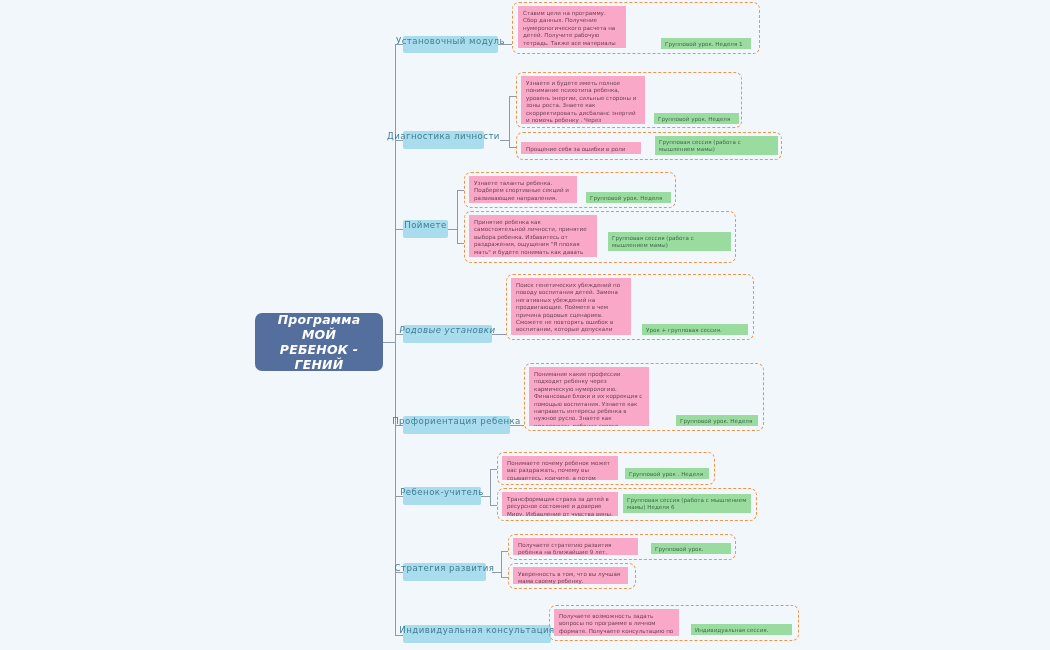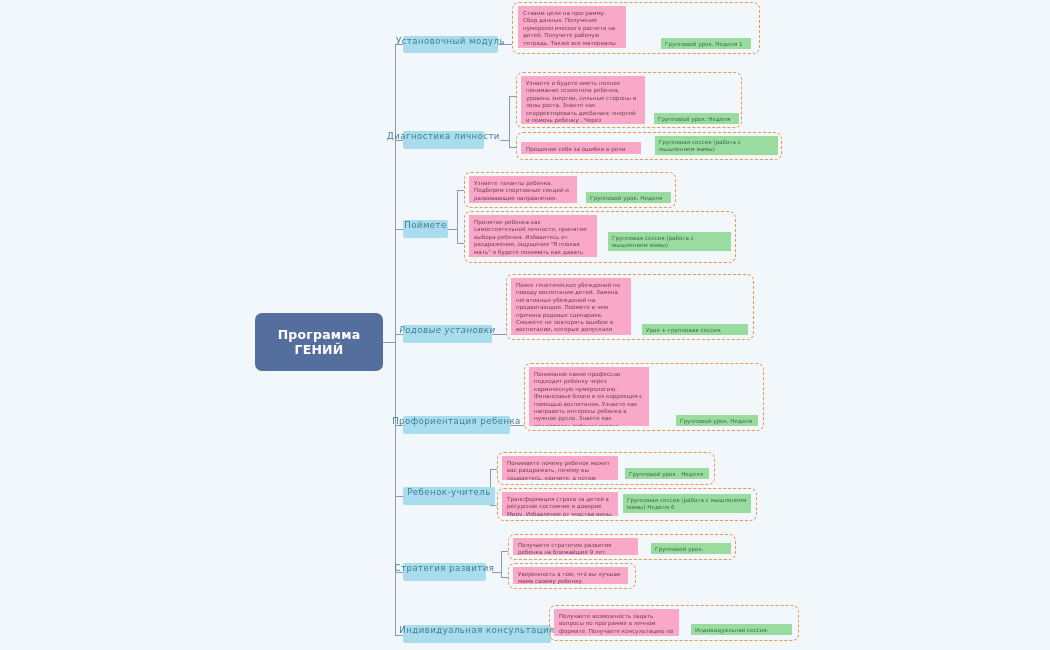--- a/index.html
+++ b/index.html
@@ -20,20 +20,21 @@
     color:#ffffff;
     border-radius:7px;
     text-align:center;
     font-weight:bold;
     font-size:12.5px;
     line-height:15px;
     display:flex;align-items:center;justify-content:center;
     letter-spacing:.2px;
     padding:6px 16px;
     box-sizing:border-box;
+    font-style:italic;
   }
 
   
   .branch-pill{
     position:absolute;
     background:#a9dced;
     color:#3f7f93;
     border-radius:2px;
     font-size:8.6px;
     letter-spacing:.45px;
@@ -121,20 +122,21 @@
       <path d="M501,551 L508,551"></path>
       <path d="M501,577 L508,577"></path>
 
       <path d="M535,635 L549,635"></path>
     </g>
   </svg>
 
   <div class="root-node" style="left:255px;top:313px;width:128px;height:58px;">
     <div>
       <div>Программа</div>
+      <div>МОЙ РЕБЕНОК -</div>
       <div>ГЕНИЙ</div>
     </div>
   </div>
 
   <div class="branch-pill" style="left:403px;top:36px;width:95px;height:17px;">
     <span>Установочный модуль</span>
   </div>
   <div class="group-box" style="left:512px;top:2px;width:248px;height:52px;"></div>
   <div class="note-pink" style="left:518px;top:6px;width:108px;height:42px;">
     <span>Ставим цели на программу. Сбор данных. Получение нумерологического расчета на детей. Получите рабочую тетрадь. Также все материалы программы останутся с вами навсегда.</span>
@@ -196,21 +198,21 @@
     <span>Профориентация ребенка</span>
   </div>
   <div class="group-box" style="left:524px;top:363px;width:240px;height:68px;"></div>
   <div class="note-pink" style="left:529px;top:367px;width:120px;height:59px;">
     <span>Понимание какие профессии подходят ребенку через кармическую нумерологию. Финансовые блоки и их коррекция с помощью воспитания. Узнаете как направить интересы ребенка в нужное русло. Знаете как поддержать ребенка своего ребенка, без необходимости навязывать свое мнение.</span>
   </div>
   <div class="badge-green" style="left:676px;top:415px;width:82px;height:11px;">
     <span>Групповой урок. Неделя 4</span>
   </div>
 
-  <div class="branch-pill" style="left:403px;top:487px;width:92px;height:18px;">
+  <div class="branch-pill" style="left:403px;top:487px;width:78px;height:18px;">
     <span>Ребенок-учитель</span>
   </div>
   <div class="group-box" style="left:497px;top:452px;width:218px;height:33px;"></div>
   <div class="note-pink" style="left:502px;top:456px;width:116px;height:24px;">
     <span>Понимаете почему ребенок может вас раздражать, почему вы срываетесь, кричите, а потом вините себя за это.</span>
   </div>
   <div class="badge-green" style="left:625px;top:468px;width:84px;height:11px;">
     <span>Групповой урок . Неделя 5</span>
   </div>
 

